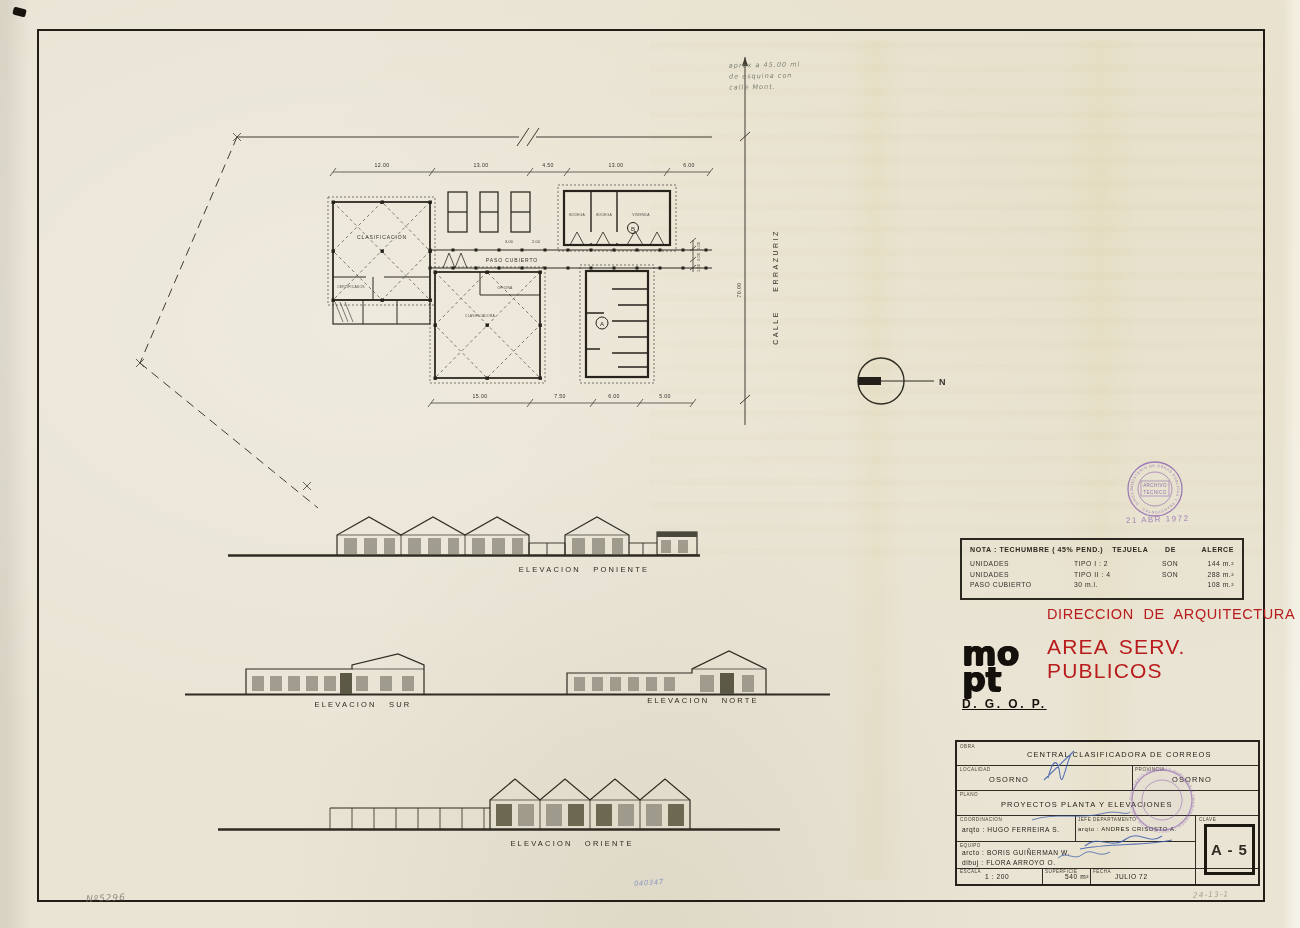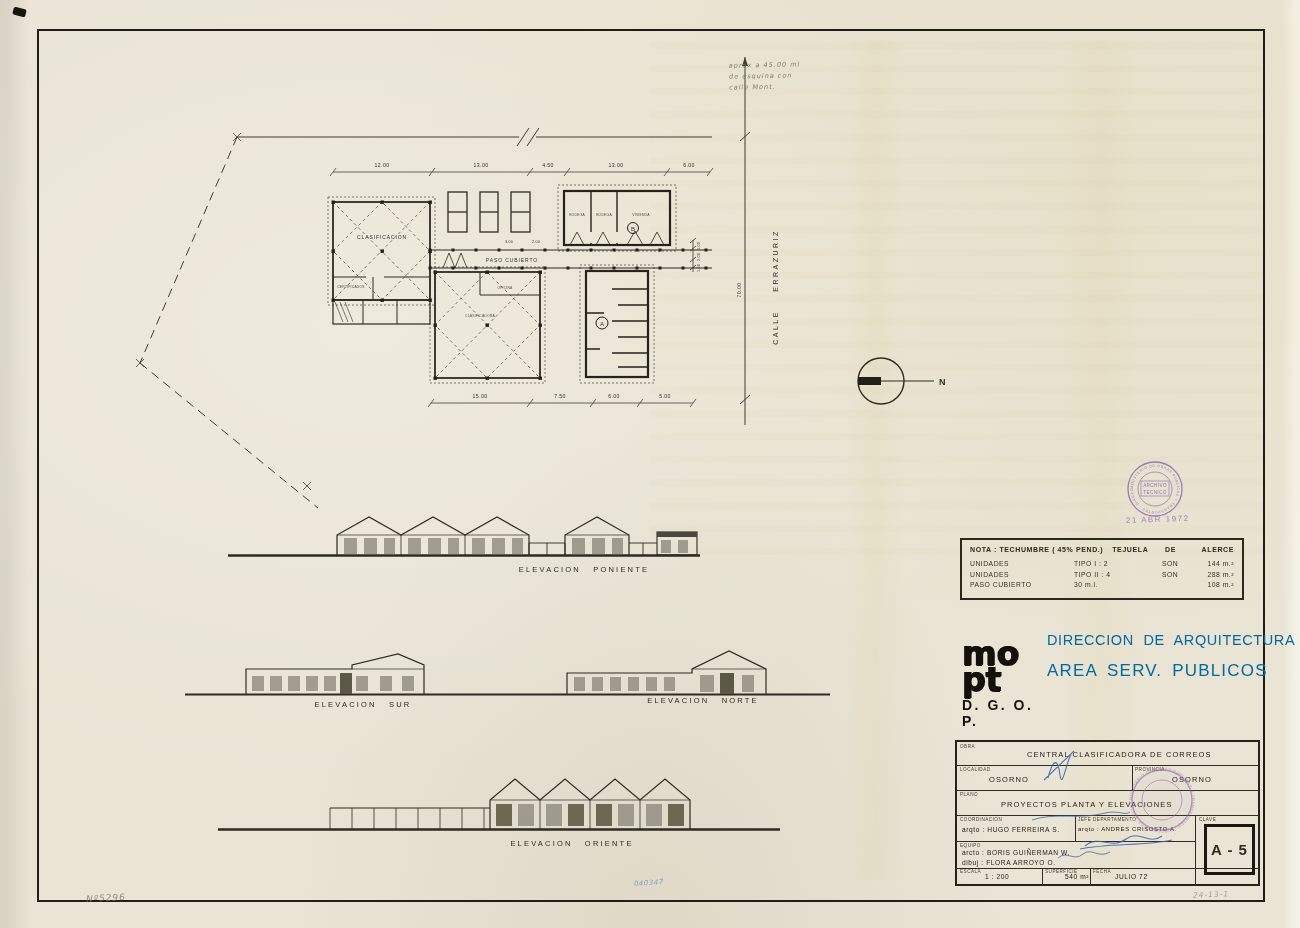--- a/index.html
+++ b/index.html
@@ -40,24 +40,24 @@
   #nota{position:absolute;left:960px;top:538px;width:284px;height:62px;border:2px solid #2b281f;box-sizing:border-box;padding:6px 8px 0 8px;}
   .nota-head{display:flex;font-size:7px;letter-spacing:.6px;color:#2c2920;font-weight:bold;}
   .nota-head .c1{width:148px;} .nota-head .c2{width:55px;} .nota-head .c3{width:38px;} .nota-head .c4{flex:1;text-align:right;}
   .nota-row{display:flex;font-size:6.8px;letter-spacing:.5px;margin-top:3.6px;color:#34302a;}
   .nota-row .c1{width:104px;} .nota-row .c2{width:88px;} .nota-row .c3{width:40px;} .nota-row .c4{flex:1;text-align:right;}
 
   
   #logo{position:absolute;left:962px;top:641px;width:86px;color:#14110c;}
   .logoline{font-family:"DejaVu Sans",sans-serif;font-weight:900;font-size:33px;line-height:26px;letter-spacing:0px;
     text-shadow:1px 0 0 currentColor,-0.5px 0 0 currentColor,0 .5px 0 currentColor;}
-  #dgop{font-size:14px;letter-spacing:2.5px;margin-top:4px;font-weight:600;}
-  #agency-text{position:absolute;left:1047px;top:630px;color:#0369a1;}
+  #dgop{font-size:12px;letter-spacing:2.5px;margin-top:4px;font-weight:600;text-decoration:underline;}
+  #agency-text{position:absolute;left:1047px;top:604px;color:#b91c1c;}
   .ag1{font-size:14.5px;letter-spacing:.6px;word-spacing:5px;line-height:21px;font-weight:500;}
-  .ag2{font-size:17px;letter-spacing:1.2px;word-spacing:4px;margin-top:10px;font-weight:500;}
+  .ag2{font-size:21px;letter-spacing:1.2px;word-spacing:4px;margin-top:10px;font-weight:500;}
 
   
   #titleblock{position:absolute;left:955px;top:740px;width:301px;height:142px;border:2px solid #26231c;box-sizing:content-box;}
   .hline,.vline{position:absolute;background:#302c23;}
   .hline{height:1px;} .vline{width:1px;}
   .tb-lbl{position:absolute;font-size:4.6px;letter-spacing:.5px;color:#4a453a;}
   .tb-val{position:absolute;font-size:7.5px;letter-spacing:1.1px;color:#24211a;}
   .tb-sm{position:absolute;font-size:6.6px;letter-spacing:.6px;color:#24211a;}
   #clavebox{position:absolute;left:247px;top:82px;width:45px;height:45px;border:3px solid #1c1913;display:flex;align-items:center;justify-content:center;font-size:15px;font-weight:bold;letter-spacing:1px;}
 </style>

